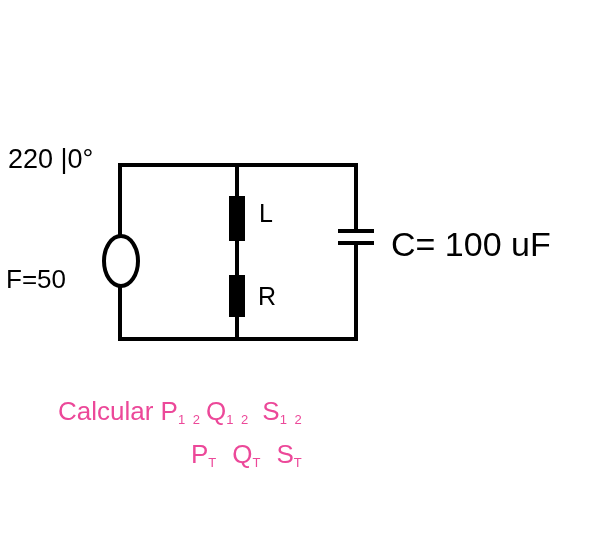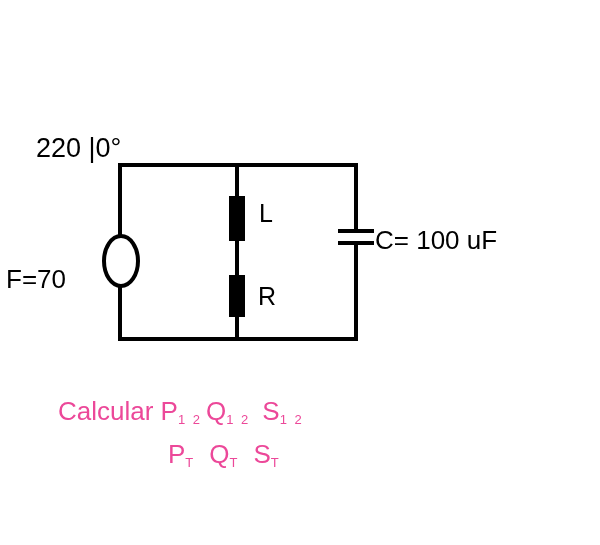--- a/index.html
+++ b/index.html
@@ -19,36 +19,36 @@
     position: absolute;
     left: 0;
     top: 0;
   }
   .lbl {
     position: absolute;
     color: #000000;
     line-height: 1;
     white-space: nowrap;
   }
-  .source-label { left: 8px;  top: 135px; font-size: 27px; margin-left: 28px; }
+  .source-label { left: 8px;  top: 146px; font-size: 27px; }
   .freq-label   { left: 6px;  top: 266px; font-size: 26px; }
   .l-label      { left: 259px; top: 201px; font-size: 25px; }
   .r-label      { left: 258px; top: 284px; font-size: 25px; }
-  .c-label      { left: 375px; top: 227px; font-size: 26px; }
+  .c-label      { left: 391px; top: 227px; font-size: 34px; }
 
   .caption {
     position: absolute;
     left: 58px;
     top: 398px;
     color: #ec4899;
     font-size: 26px;
     line-height: 1;
   }
   .caption-line1 { white-space: nowrap; }
-  .caption-line2 { white-space: nowrap; margin-top: 17px; margin-left: 110px; }
+  .caption-line2 { white-space: nowrap; margin-top: 17px; margin-left: 110px; text-align: right; }
   .term { display: inline-block; }
   .term + .term { margin-left: 4px; }
   .caption-line2 .term + .term { margin-left: 14px; }
   .term-s1 { margin-left: 12px !important; }
   .term sub {
     font-size: 13px;
     letter-spacing: 2px;
     vertical-align: baseline;
     position: relative;
     top: 4px;
@@ -71,21 +71,21 @@
 
     <line x1="356" y1="165" x2="356" y2="231" stroke="#000" stroke-width="4" stroke-linecap="square"></line>
     <line x1="338" y1="231" x2="374" y2="231" stroke="#000" stroke-width="4" stroke-linecap="butt"></line>
     <line x1="338" y1="243" x2="374" y2="243" stroke="#000" stroke-width="4" stroke-linecap="butt"></line>
     <line x1="356" y1="243" x2="356" y2="339" stroke="#000" stroke-width="4" stroke-linecap="square"></line>
 
     <ellipse cx="121" cy="261" rx="17" ry="25" fill="#ffffff" stroke="#000" stroke-width="4"></ellipse>
   </svg>
 
   <div class="lbl source-label">220 |0°</div>
-  <div class="lbl freq-label">F=70</div>
+  <div class="lbl freq-label">F=50</div>
   <div class="lbl l-label">L</div>
   <div class="lbl r-label">R</div>
   <div class="lbl c-label">C= 100 uF</div>
 
   <div class="caption">
     <div class="caption-line1">
       <span>Calcular </span><span class="term"><span>P</span><sub>1 2</sub></span><span class="term"><span>Q</span><sub>1 2</sub></span><span class="term term-s1"><span>S</span><sub>1 2</sub></span>
     </div>
     <div class="caption-line2">
       <span class="term"><span>P</span><sub>T</sub></span><span class="term"><span>Q</span><sub>T</sub></span><span class="term"><span>S</span><sub>T</sub></span>

